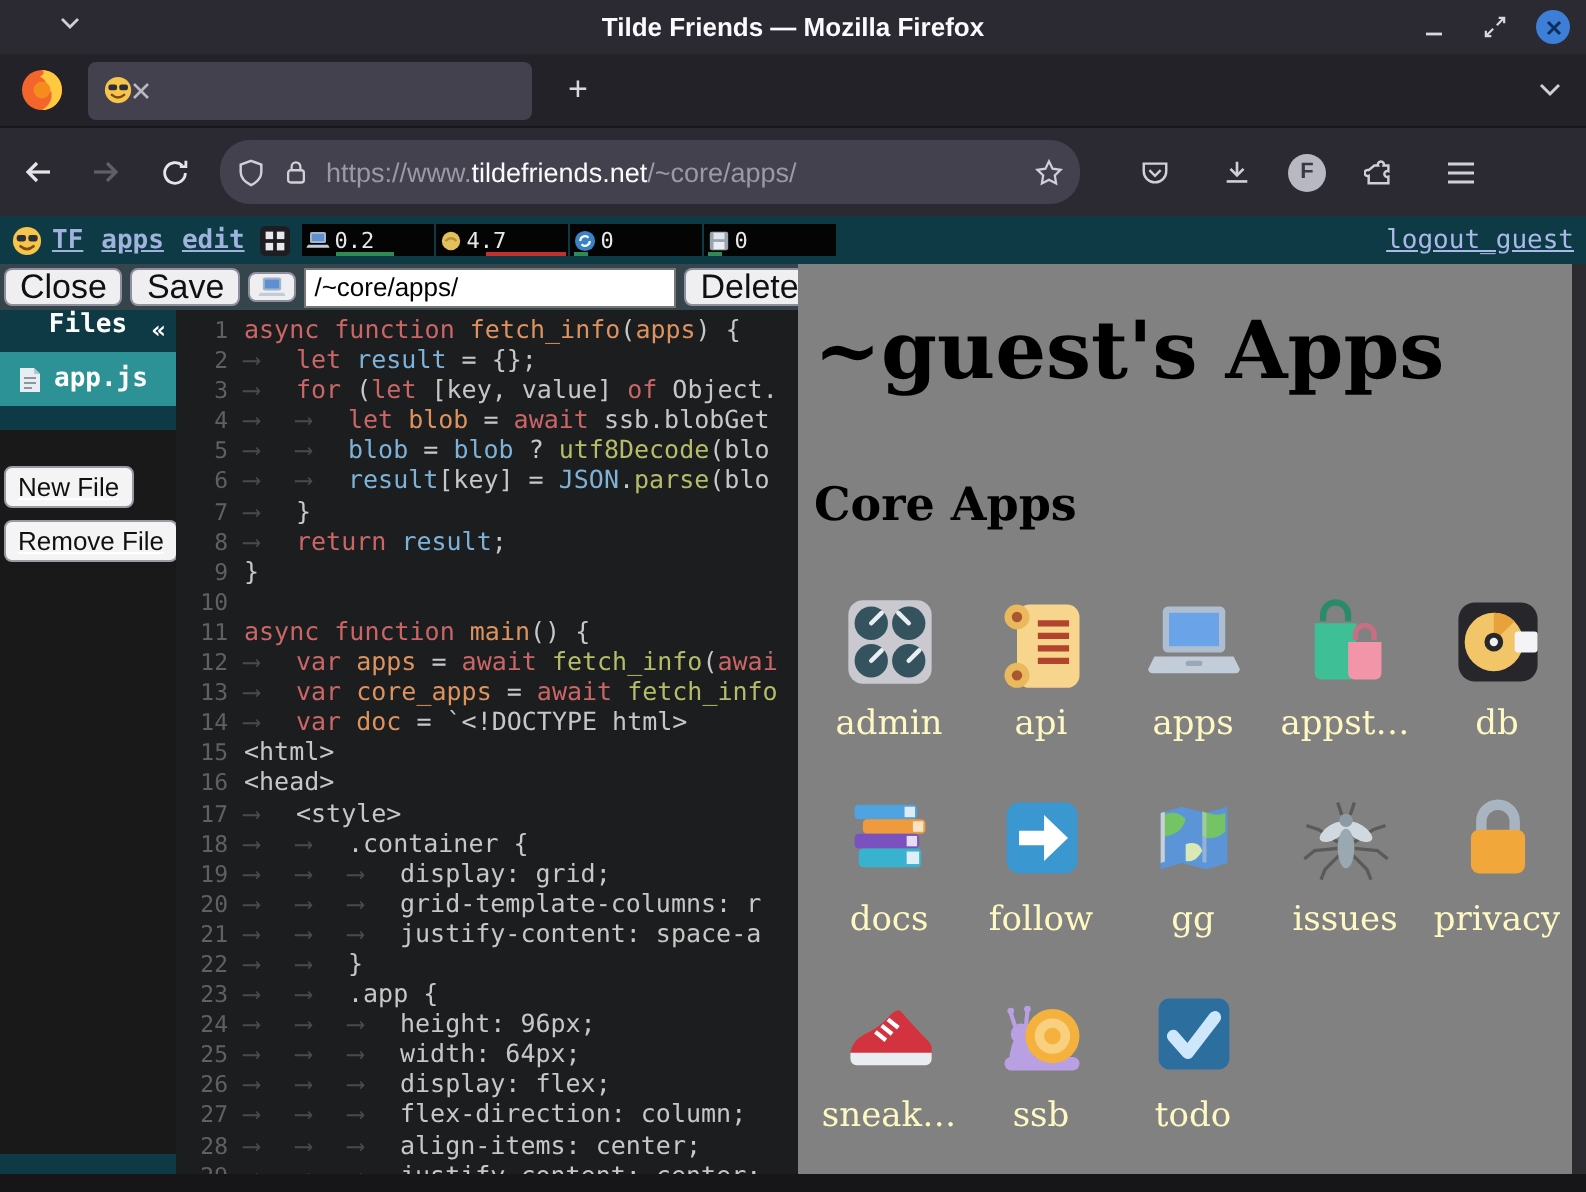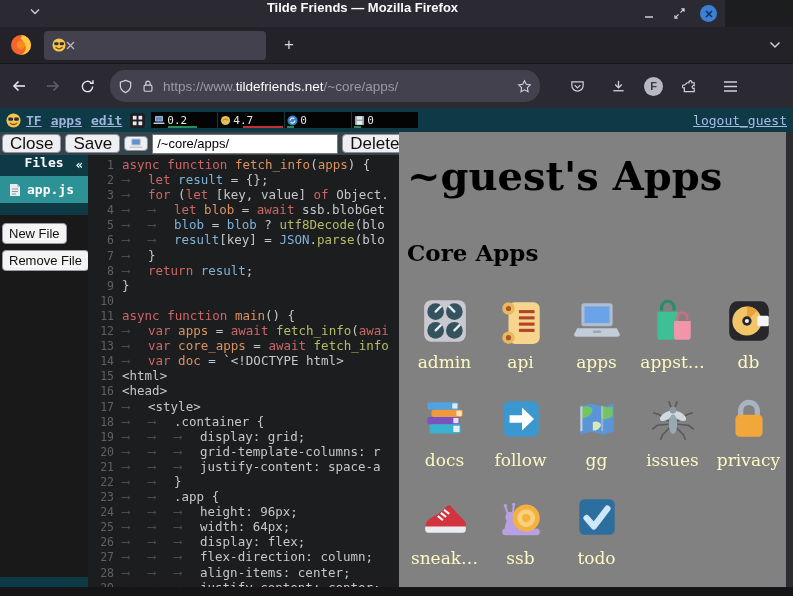--- a/index.html
+++ b/index.html
@@ -1,20 +1,20 @@
 <!DOCTYPE html>
 <html><head>
 <meta charset="utf-8">
 <style>
   html,body{margin:0;padding:0;background:#000;}
   #app{position:relative;width:793px;height:596px;overflow:hidden;background:#1c1d1f;
        font-family:"Liberation Sans",sans-serif;-webkit-font-smoothing:antialiased;}
   
-  .titlebar{position:absolute;top:0;left:0;width:725px;height:27px;background:#2b2a33;
-            display:flex;align-items:flex-start;}
+  .titlebar{position:absolute;top:0;left:0;width:793px;height:27px;background:#2b2a33;
+            display:flex;align-items:center;}
   .tb-chevron{position:absolute;left:30px;top:8px;}
   .tb-title{flex:1;text-align:center;color:#fbfbfe;font-size:13px;font-weight:bold;}
   .winbtns{position:absolute;right:8px;top:0;height:27px;display:flex;align-items:center;gap:12px;}
   .winbtn{width:18px;height:18px;display:flex;align-items:center;justify-content:center;cursor:default;}
   .closebtn{width:17px;height:17px;border-radius:50%;background:#3d7fd6;display:flex;align-items:center;justify-content:center;}
   
   .tabbar{position:absolute;top:27px;left:0;width:793px;height:36px;background:#232229;display:flex;align-items:center;}
   .fxlogo{margin-left:10px;width:22px;height:22px;}
   .tab{position:relative;margin-left:12px;width:222px;height:29px;background:#42414d;border-radius:4px;
        display:flex;align-items:center;padding:0 8px;box-sizing:border-box;}
@@ -53,21 +53,21 @@
         padding:1px 7px;line-height:15px;white-space:nowrap;font-family:"Liberation Sans",sans-serif;}
   .ebtn-icon{padding:1px 4px;display:flex;align-items:center;}
   .pathinput{width:176px;height:18px;border:1px solid #777;background:#fff;color:#000;font-size:13px;padding:0 4px;font-family:"Liberation Sans",sans-serif;}
   
   .sidebar{position:absolute;top:155px;left:0;width:88px;height:432px;background:#0e3a46;
            font-family:"DejaVu Sans Mono",monospace;color:#fff;}
   .files-head{position:relative;height:21px;display:flex;align-items:flex-start;justify-content:center;font-size:13px;font-weight:bold;}
   .files-collapse{position:absolute;right:5px;top:3px;font-size:12px;font-weight:bold;}
   .file-row{height:27px;display:flex;align-items:center;gap:6px;padding-left:9px;font-size:13px;font-weight:bold;}
   .file-row.active{background:#2d9296;}
-  .sidebar-dark{position:absolute;top:60px;left:0;right:0;height:362px;background:#191919;padding-top:6px;box-sizing:border-box;text-decoration:underline;}
+  .sidebar-dark{position:absolute;top:60px;left:0;right:0;height:362px;background:#191919;padding-top:16px;box-sizing:border-box;text-decoration:underline;}
   .sidebtn{display:block;margin:2px 0 6px 2px;background:#f4f4f5;border:1px solid #9a9aa5;border-radius:4px;
            color:#101010;font-size:13px;padding:2px 6px;font-family:"Liberation Sans",sans-serif;white-space:nowrap;}
   
   .editor{position:absolute;top:155px;left:88px;width:311px;height:432px;background:#1c1d1f;overflow:hidden;
           font-family:"DejaVu Sans Mono",monospace;font-size:12.5px;padding-top:2px;box-sizing:border-box;}
   .cline{height:15.1px;line-height:15.1px;white-space:nowrap;}
   .ln{display:inline-block;width:26px;text-align:right;margin-right:8px;color:#5f6160;font-size:11.5px;}
   .ws{display:inline-block;width:26px;color:#4a4a4a;}
   .tk-k{color:#cc6666;} .tk-d{color:#de935f;} .tk-v{color:#7db3d8;} .tk-g{color:#b5bd68;} .tk-p{color:#c5c8c6;}
   

